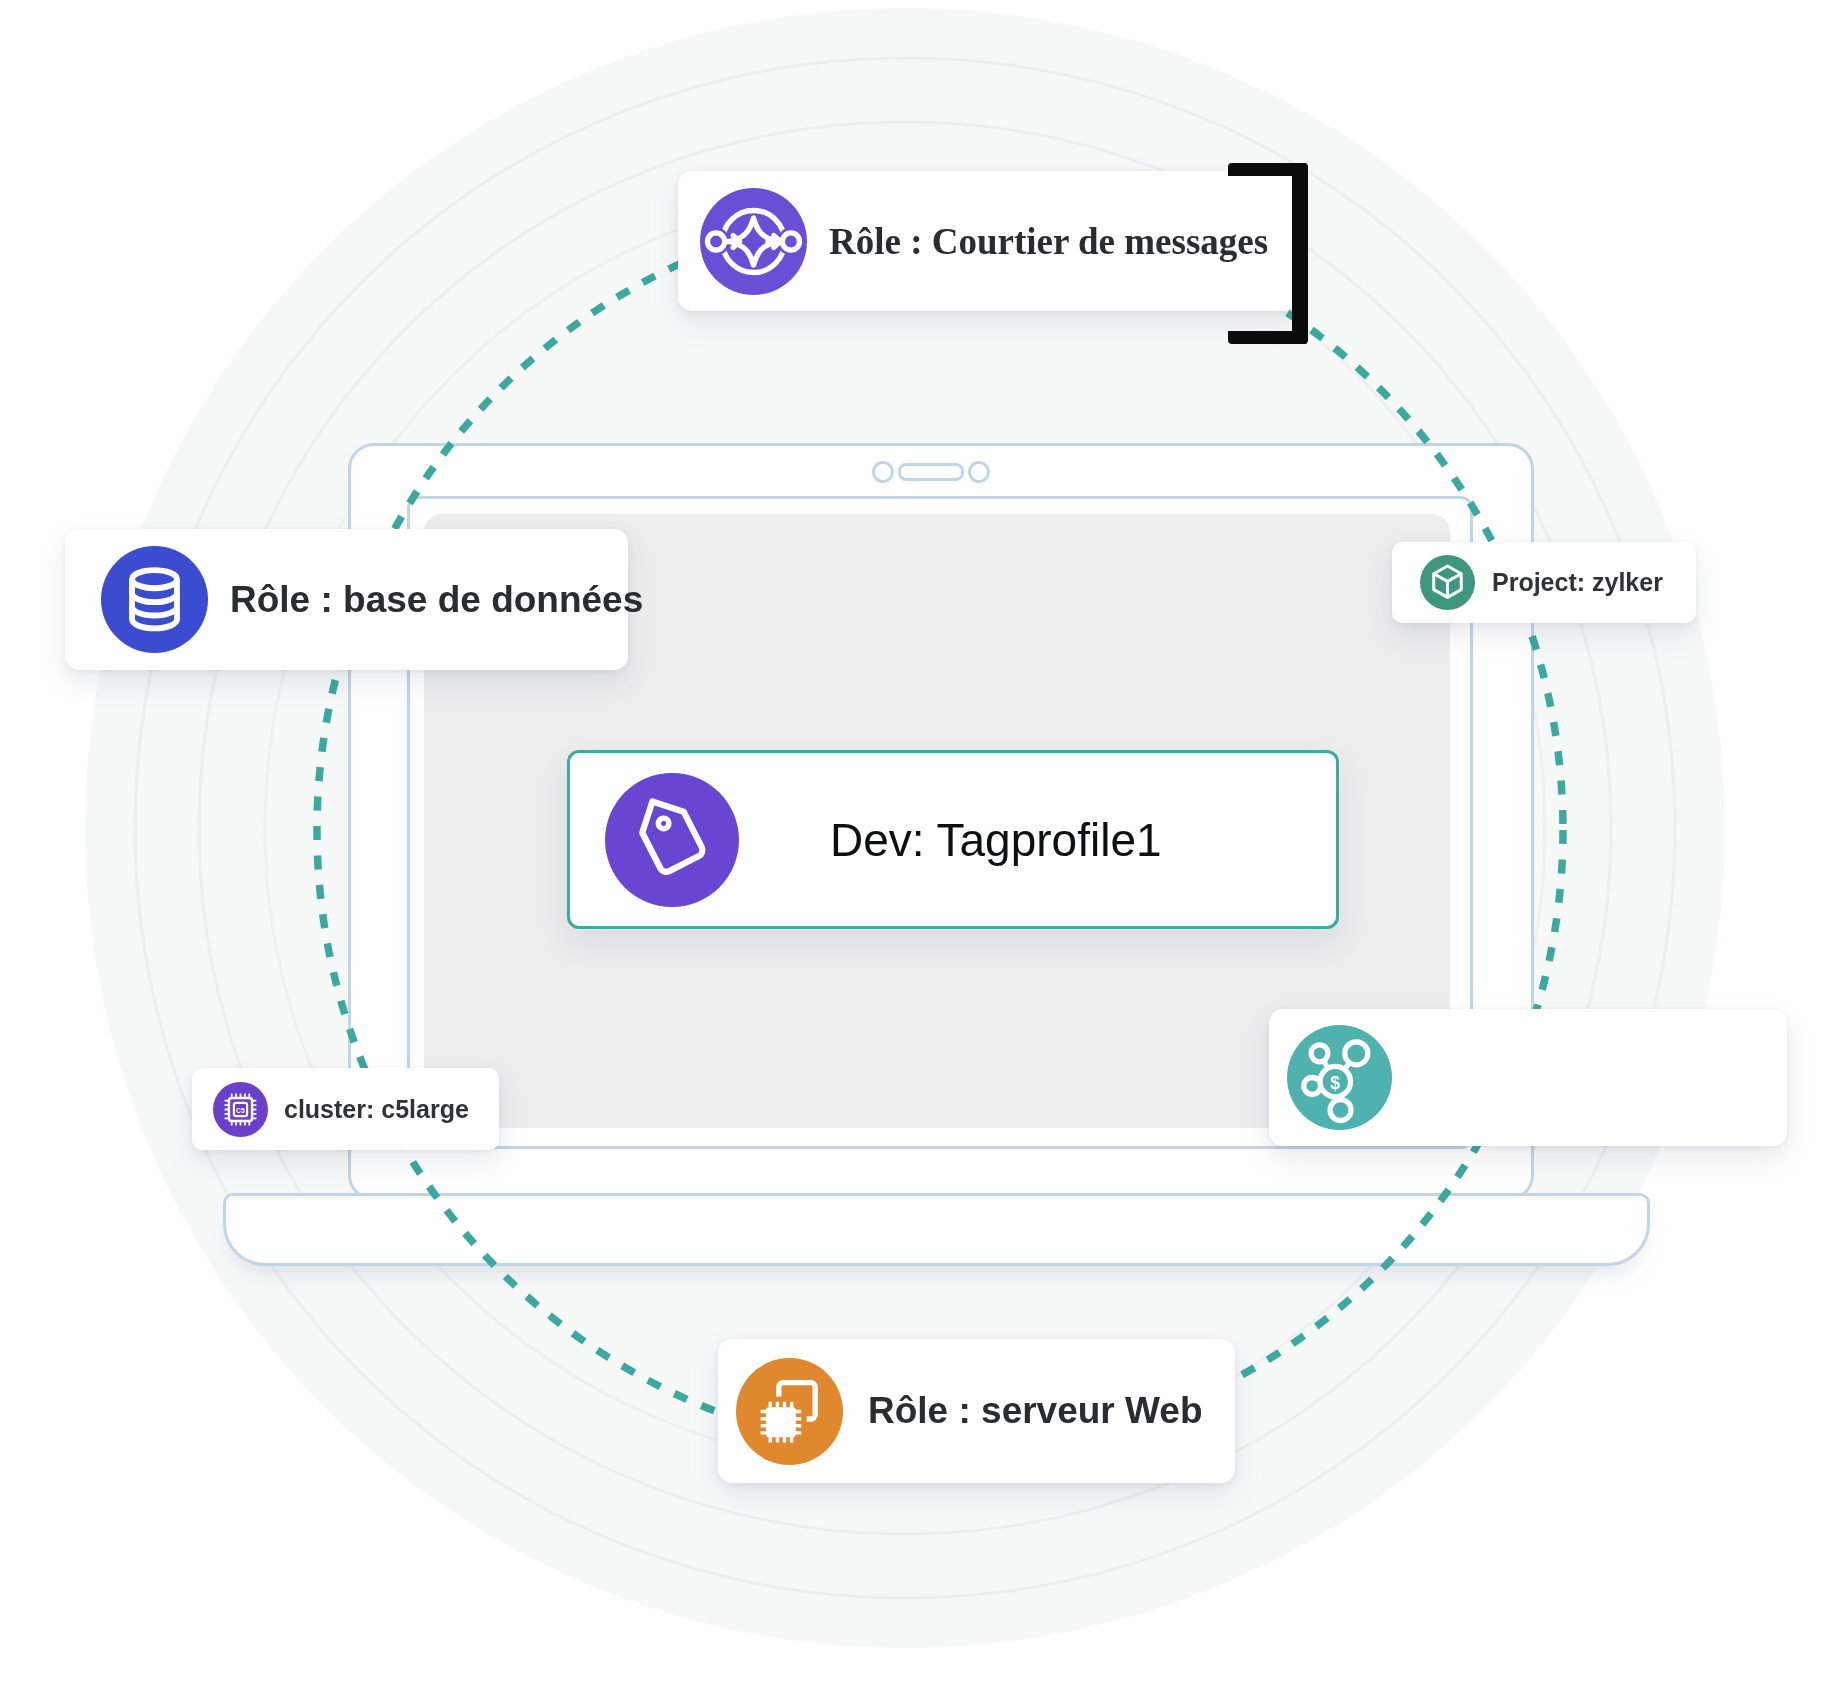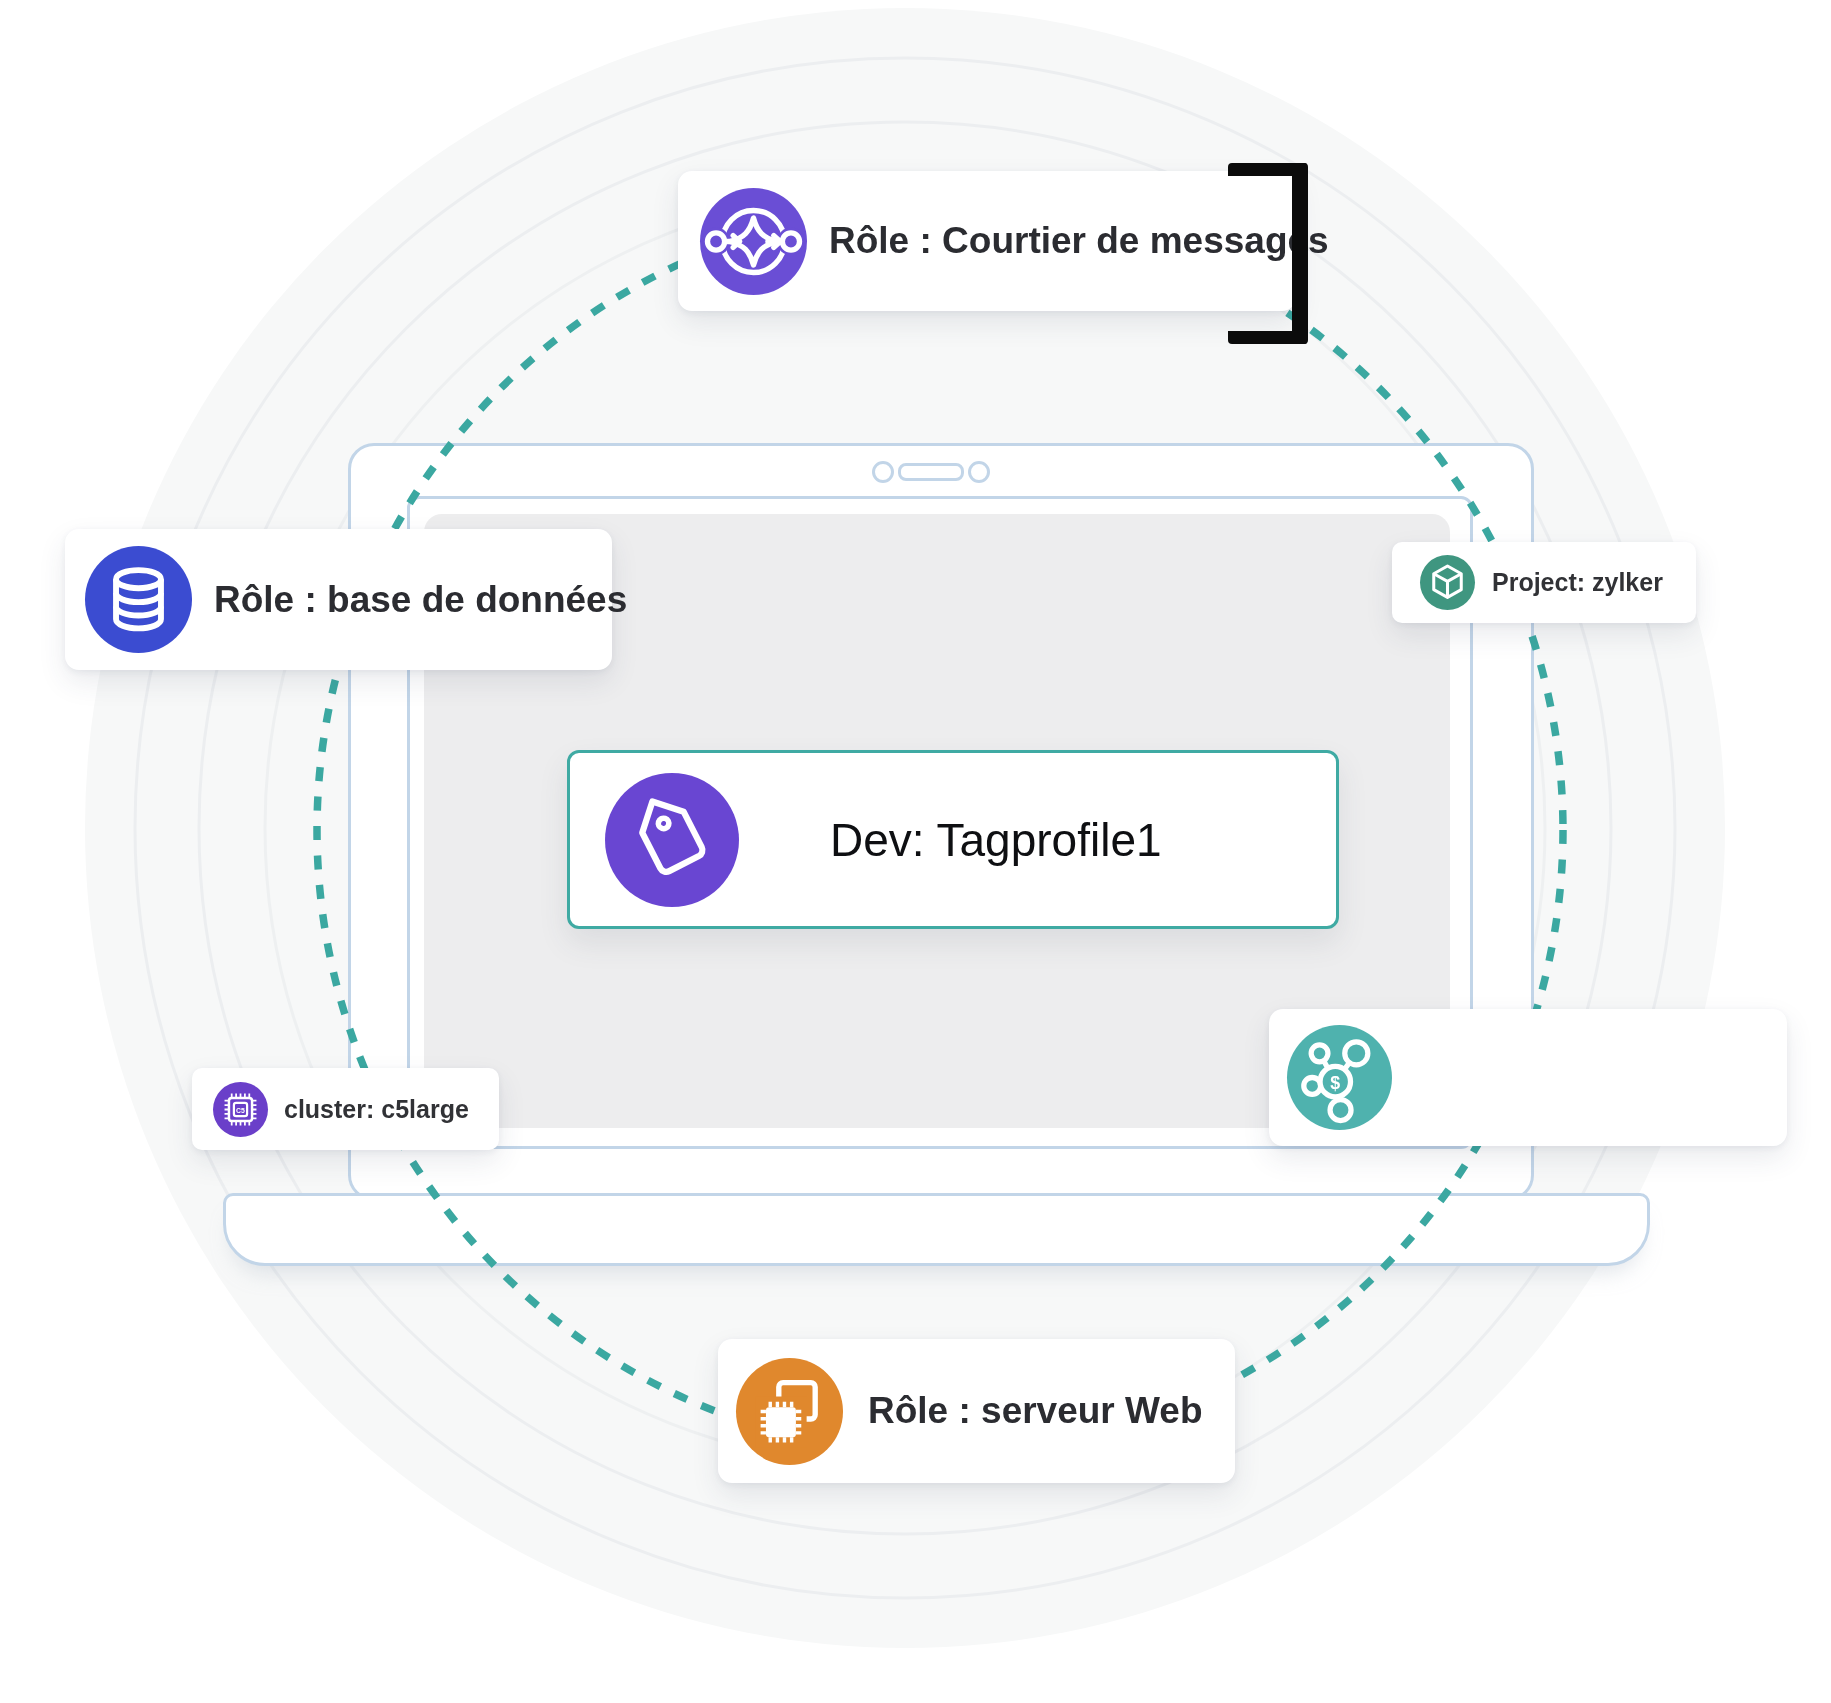--- a/index.html
+++ b/index.html
@@ -24,22 +24,22 @@
 
   
   .card{display:flex;align-items:center;background:#fff;border-radius:14px;z-index:4;
         box-shadow:0 12px 28px rgba(45,60,85,.10),0 2px 6px rgba(45,60,85,.07);}
   .icon{flex:none;border-radius:50%;display:flex;align-items:center;justify-content:center;}
   .icon svg{display:block;width:100%;height:100%;}
   .lbl-lg{font-size:37px;font-weight:700;color:#2B2C31;white-space:nowrap;}
   .lbl-sm{font-size:25px;font-weight:700;color:#313236;white-space:nowrap;}
   .lbl-dev{font-size:46px;font-weight:500;color:#0E0F12;white-space:nowrap;margin-left:33px;}
 
-  .card-broker{left:678px;top:171px;width:596px;height:140px;padding-left:22px;gap:22px;}
-  .card-db{left:65px;top:529px;width:527px;height:141px;padding-left:20px;gap:22px;}
+  .card-broker{left:678px;top:171px;width:596px;height:140px;padding-left:22px;gap:22px;font-family:Liberation Serif, serif;}
+  .card-db{left:65px;top:529px;width:527px;height:141px;padding-left:36px;gap:22px;}
   .card-project{left:1392px;top:542px;width:276px;height:81px;padding-left:28px;gap:17px;border-radius:10px;}
   .card-dev{left:567px;top:750px;width:731px;height:173px;padding-left:35px;gap:58px;
             border:3.5px solid #3FAAA3;border-radius:12px;
             box-shadow:0 14px 30px rgba(60,70,90,.10);}
   .card-cluster{left:192px;top:1068px;width:286px;height:82px;padding-left:21px;gap:16px;border-radius:10px;}
   .card-unit{left:1269px;top:1009px;width:500px;height:137px;padding-left:18px;gap:42px;}
   .card-web{left:718px;top:1339px;width:499px;height:144px;padding-left:18px;gap:25px;}
 
   .ic-lg{width:107px;height:107px;}
   .ic-xl{width:134px;height:134px;}

